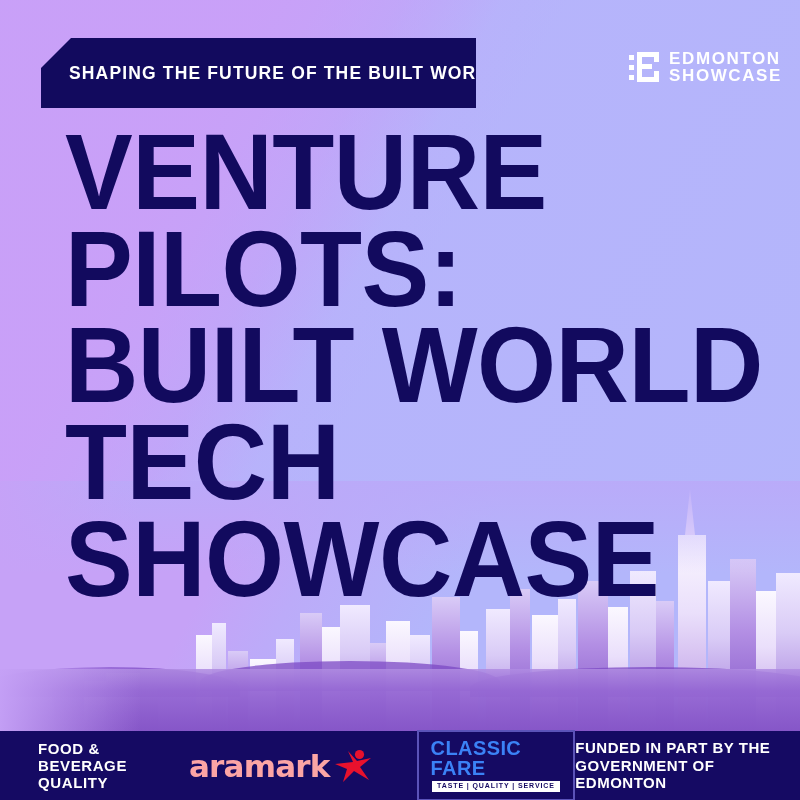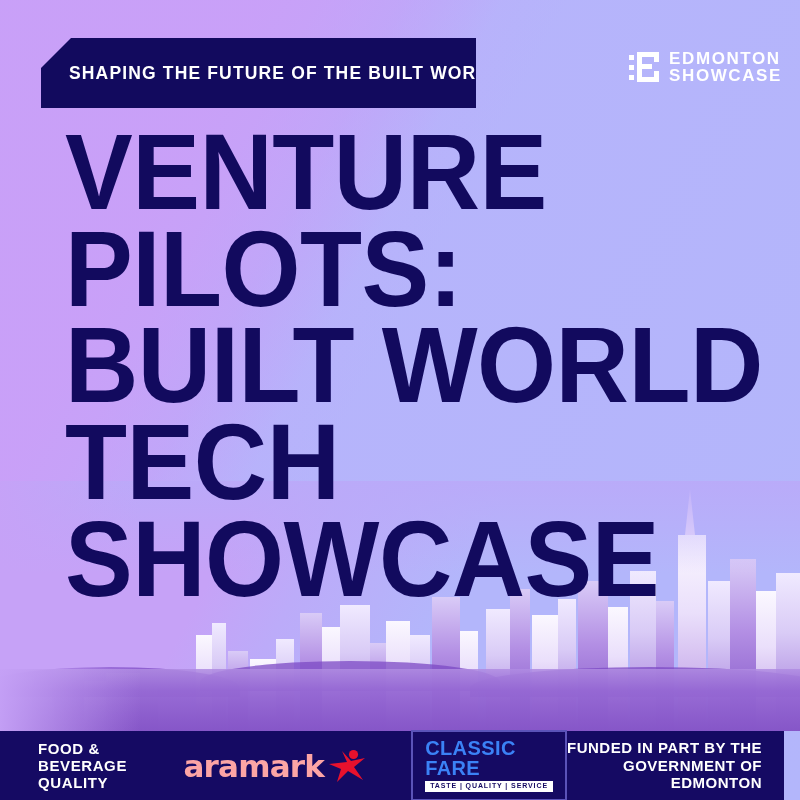--- a/index.html
+++ b/index.html
@@ -167,21 +167,21 @@
     line-height: 0.895;
     letter-spacing: -0.5px;
     transform: scaleX(0.94);
     transform-origin: left center;
     white-space: nowrap;
   }
 
   
   .footer {
     position: absolute;
-    left: 0; right: 16px; bottom: 0;
+    left: 0; right: 0; bottom: 0;
     height: 69px;
     background: #150a63;
     display: flex;
     align-items: center;
   }
   .footer-left {
     color: #ffffff;
     font-size: 15px;
     font-weight: 700;
     letter-spacing: 0.6px;
@@ -236,21 +236,20 @@
     padding: 1px 5px;
     line-height: 1.25;
     white-space: nowrap;
   }
   .footer-right {
     color: #ffffff;
     font-size: 15px;
     font-weight: 700;
     letter-spacing: 0.5px;
     line-height: 1.16;
-    text-align: right;
     margin-left: auto;
     margin-right: 22px;
     font-stretch: condensed;
   }
 </style>
 </head>
 <body>
 
 <div id="poster">
 

